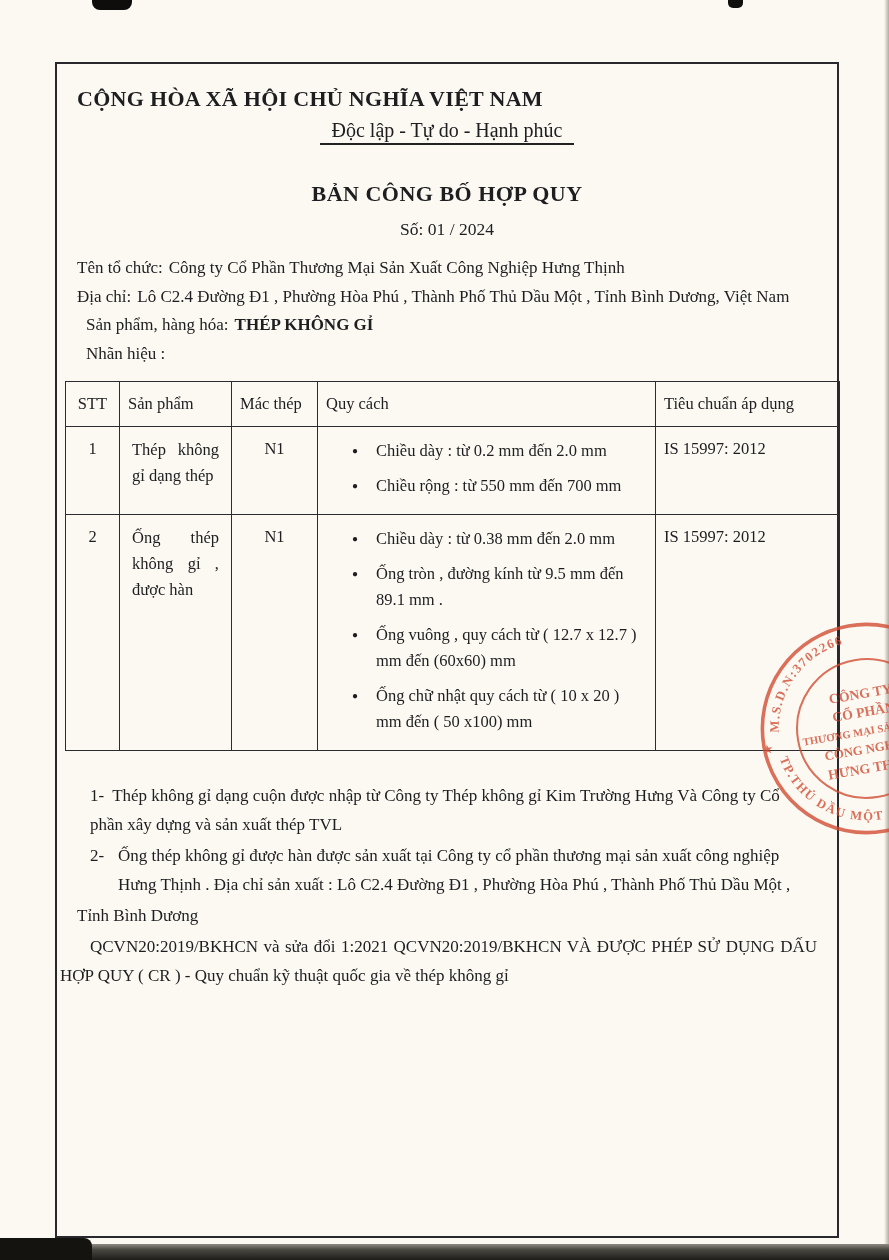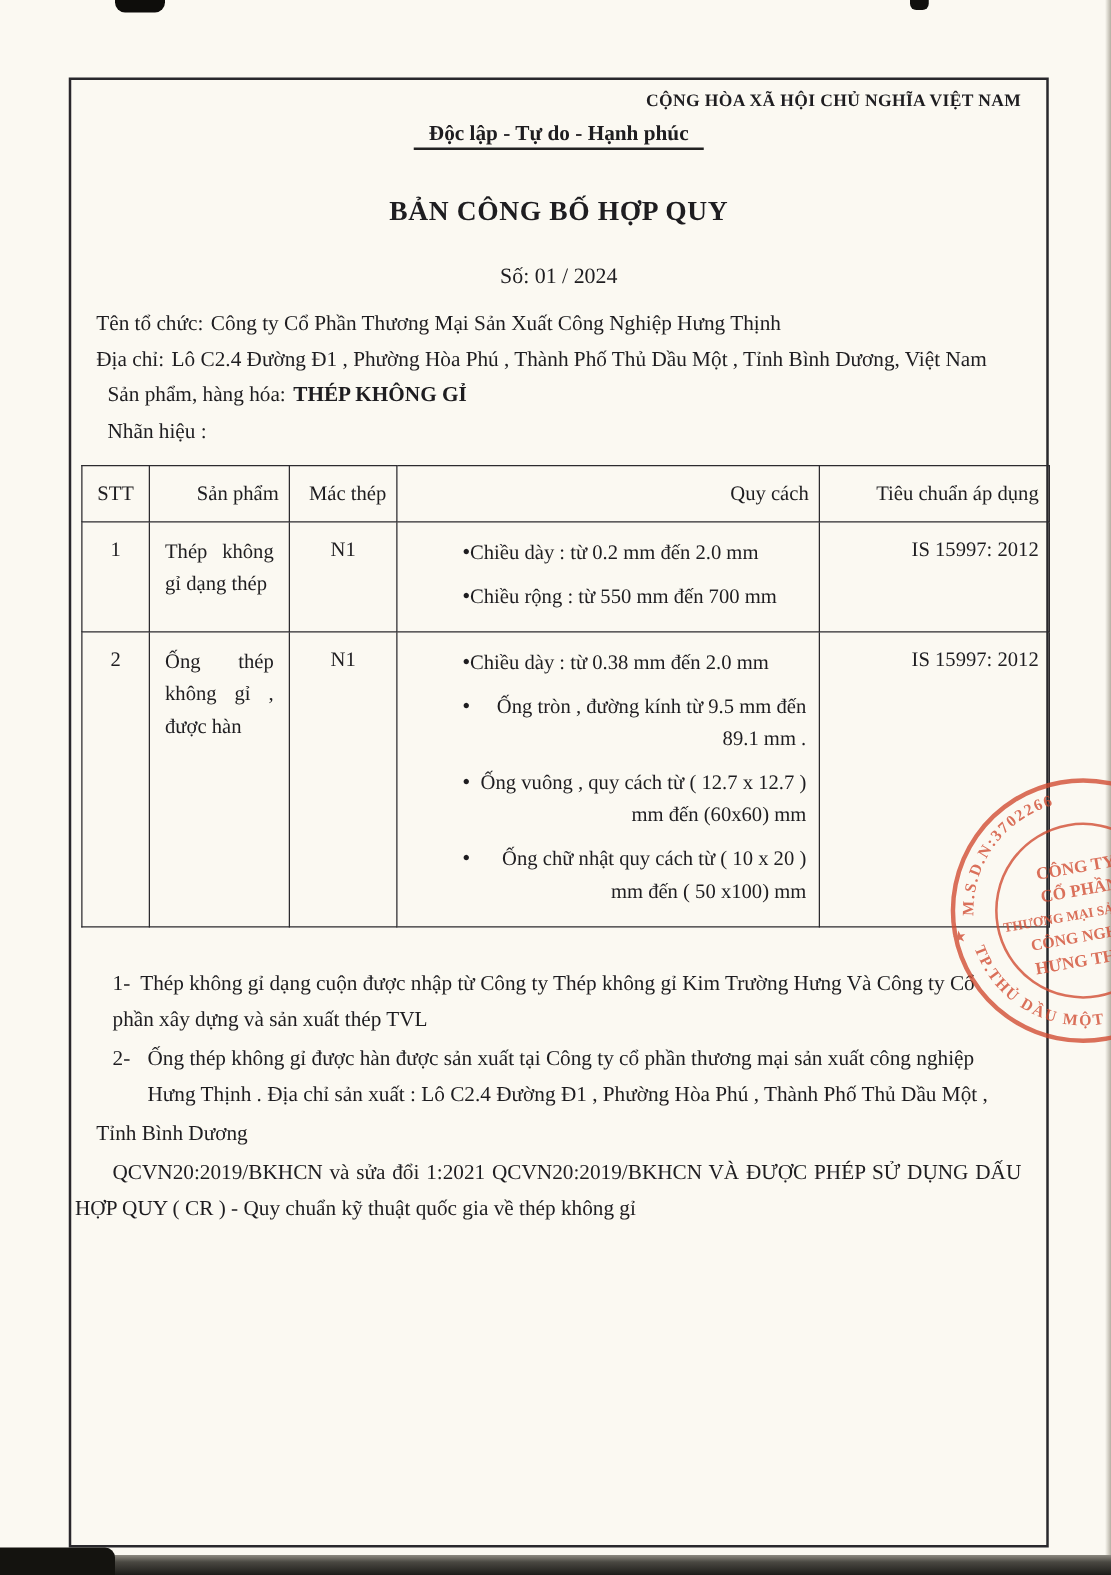--- a/index.html
+++ b/index.html
@@ -19,35 +19,35 @@
     background:linear-gradient(180deg,#8e8b82 0%, #4a4842 35%, #1d1c19 100%); }
   .scan-bottom-left { position:absolute; left:0; bottom:0; width:92px; height:22px; background:#14130f; border-radius:0 8px 0 0; }
 
   
   .page-frame {
     position:absolute; left:55px; top:62px; width:784px; height:1176px;
     border:2px solid #29282c; box-sizing:border-box; background:transparent;
   }
   .content { padding:8px 20px 0; }
 
-  .nat-line1 { text-align:right; font-weight:bold; font-size:14px; letter-spacing:.3px; margin-top:2px; }
+  .nat-line1 { text-align:left; font-weight:bold; font-size:22px; letter-spacing:.3px; margin-top:14px; }
   .motto-wrap { text-align:center; margin-top:7px; }
-  .motto { font-weight:bold; font-size:17px; border-bottom:2px solid #222; padding:0 12px 1px; display:inline-block; }
+  .motto { font-weight:normal; font-size:20px; border-bottom:2px solid #222; padding:0 12px 1px; display:inline-block; }
 
   .title { text-align:center; font-size:22px; font-weight:bold; margin:36px 0 0; letter-spacing:.5px; }
-  .doc-number { text-align:center; font-size:17.5px; margin-top:28px; }
+  .doc-number { text-align:center; font-size:17.5px; margin-top:12px; }
 
   .fields { margin-top:14px; font-size:17px; line-height:28.5px; }
   .fields p { margin:0; }
   .indent { padding-left:9px;font-family:Liberation Serif, serif; }
   .lbl { margin-right:6px;margin-top:16px; }
   .bold { font-weight:bold; }
 
   table { border-collapse:collapse; width:calc(100% + 24px); margin:13px 0 0 -12px; font-size:16.5px; line-height:26px; table-layout:fixed; }
-  th,td { border:1.6px solid #2c2b2f; vertical-align:top; text-align:right; font-weight:normal; }
+  th,td { border:1.6px solid #2c2b2f; vertical-align:top; text-align:left; font-weight:normal; }
   thead th { padding:9px 8px; }
   td { padding:9px 8px; }
   col.c-stt { width:54px; } col.c-sp { width:112px; } col.c-mt { width:86px; } col.c-qc { width:338px; } col.c-tc { width:184px; }
   .cell-stt { text-align:center; }
   .cell-sp  { text-align:justify; padding:10px 12px; }
   .cell-mt  { text-align:center; }
   td.cell-qc { padding:11px 10px 6px 34px; }
   .qc-item { display:flex; margin-bottom:9px; }
   .qc-bullet { flex:0 0 24px; font-size:10px; line-height:26px; }
 

